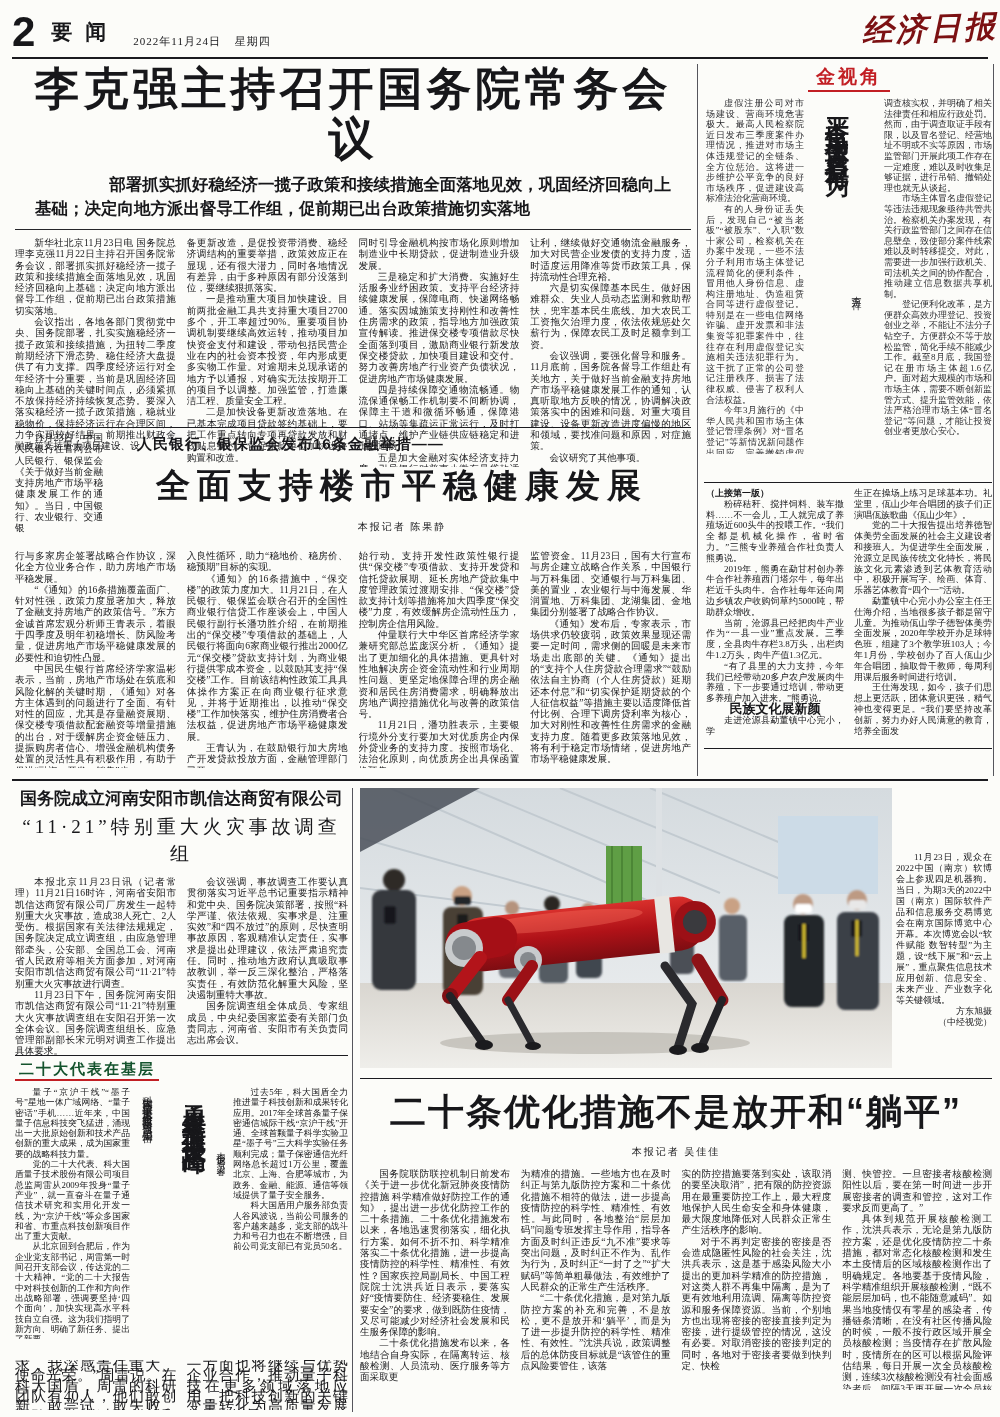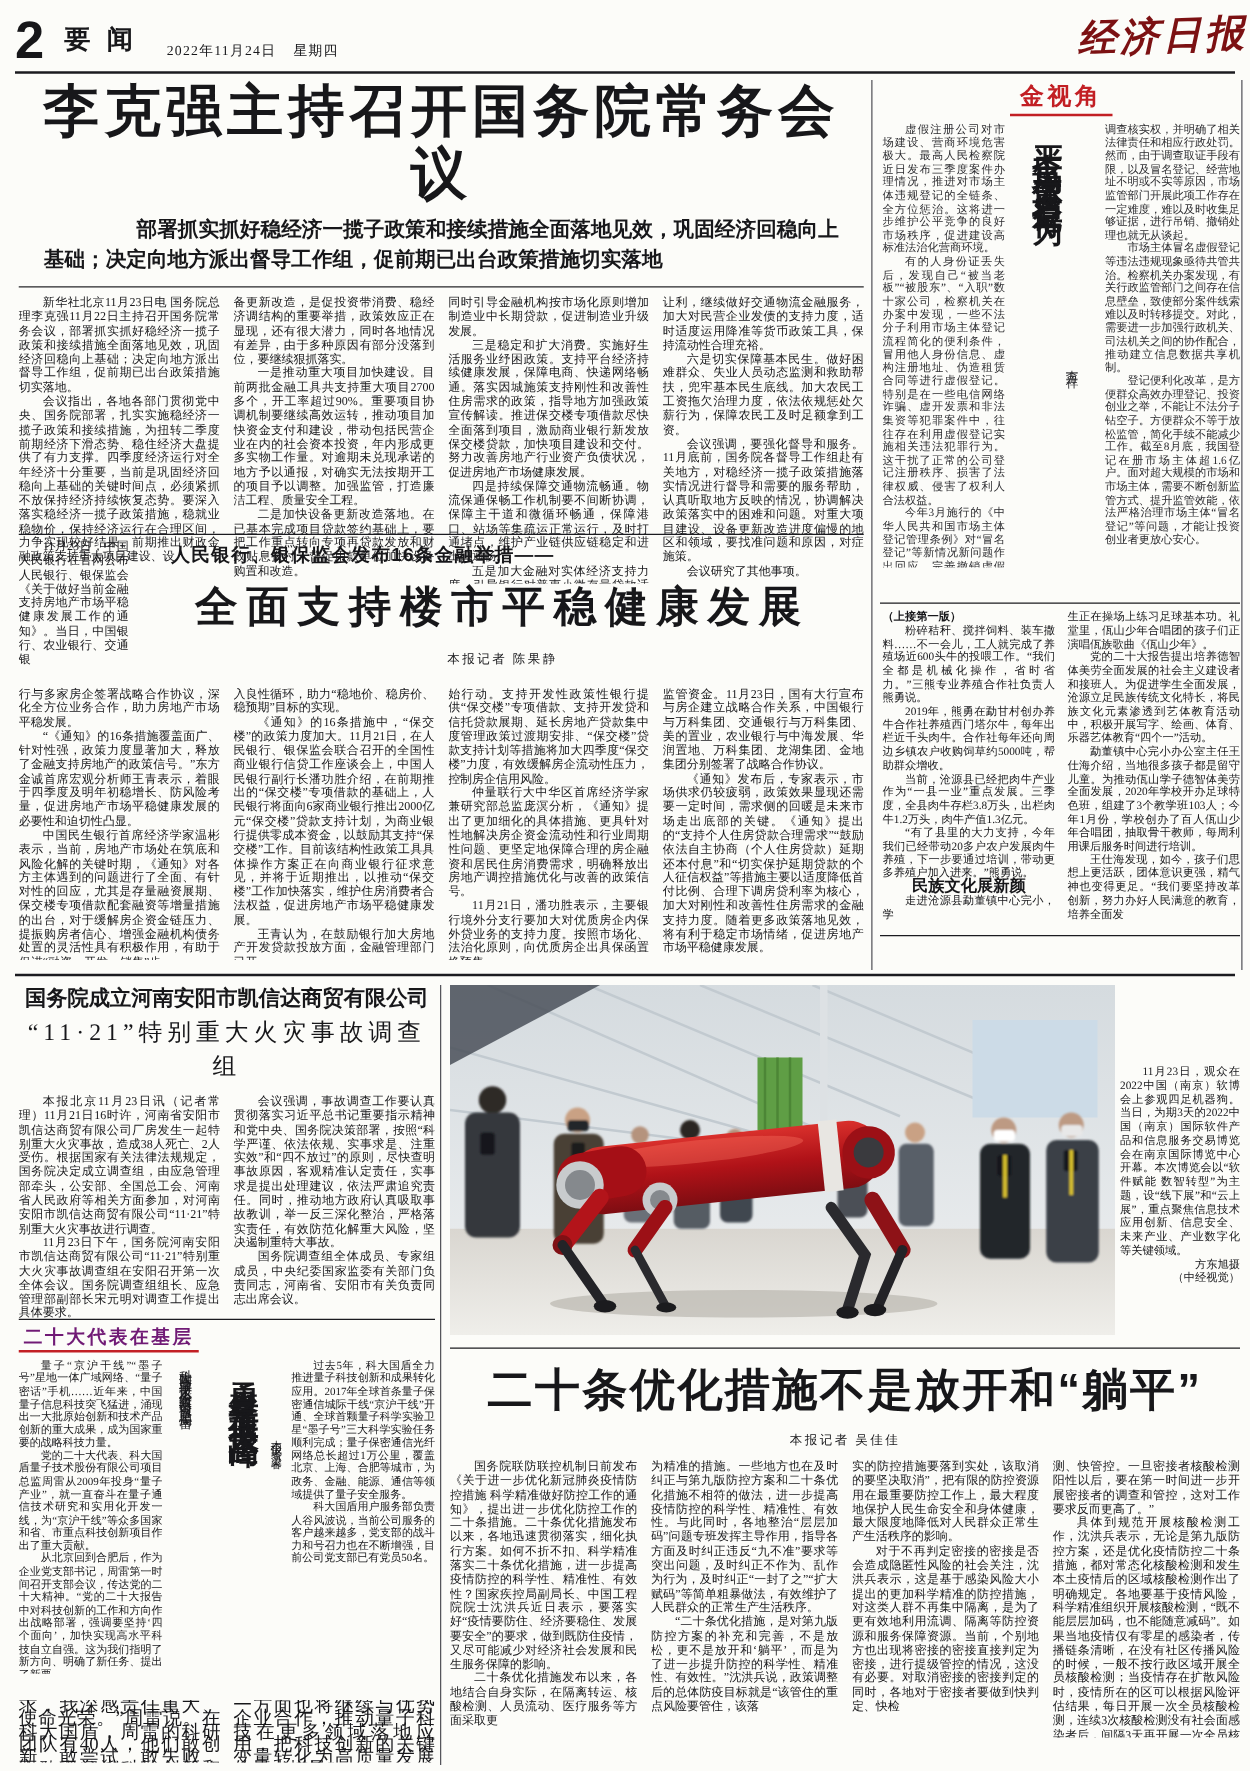--- a/index.html
+++ b/index.html
@@ -66,21 +66,21 @@
   #art-lou .cols{margin-top:8px;height:218px;}
 
   
   #art-fire{left:15px;top:786px;width:333px;height:264px;}
   .h1-fire1{font-size:17px;font-weight:900;text-align:center;margin:0;line-height:25px;}
   .h1-fire2{font-size:19px;font-weight:400;text-align:center;letter-spacing:4px;margin:2px 0 0;line-height:27px;}
   #art-fire .cols{margin-top:9px;height:196px;}
 
   
   #art-qtm{left:15px;top:1060px;width:333px;height:352px;}
-  .qtm-label{color:#701a75;font-weight:900;font-size:15px;border-bottom:2px solid #c21f24;
+  .qtm-label{color:#14532d;font-weight:900;font-size:15px;border-bottom:2px solid #c21f24;
              padding:0 4px 2px;letter-spacing:2px;}
   .qtm-row{display:flex;gap:6px;height:252px;margin-top:8px;}
   .qtm-col{flex:1;font-size:8.8px;line-height:10.3px;text-align:justify;overflow:hidden;}
   .qtm-col p{margin:0;text-indent:2em;}
   .vkicker{writing-mode:vertical-rl;width:16px;font-size:10.5px;letter-spacing:2px;line-height:1;}
   .vhead-qtm{writing-mode:vertical-rl;width:46px;font-size:24px;font-weight:900;letter-spacing:5px;line-height:1;margin:0 2px;}
   .vby{writing-mode:vertical-rl;width:13px;font-size:9px;letter-spacing:2px;padding-top:58px;}
   .qtm-bottom{display:flex;gap:10px;margin-top:5px;height:66px;}
   .qtm-bcol{flex:1;font-size:15px;line-height:10.3px;text-align:justify;overflow:hidden;margin-top:16px;}
   .qtm-bcol p{margin:0;}
@@ -130,21 +130,21 @@
         </div>
       <div class="bcol noindent">
           <p>同时引导金融机构按市场化原则增加制造业中长期贷款，促进制造业升级发展。</p>
           <p>三是稳定和扩大消费。实施好生活服务业纾困政策。支持平台经济持续健康发展，保障电商、快递网络畅通。落实因城施策支持刚性和改善性住房需求的政策，指导地方加强政策宣传解读。推进保交楼专项借款尽快全面落到项目，激励商业银行新发放保交楼贷款，加快项目建设和交付。努力改善房地产行业资产负债状况，促进房地产市场健康发展。</p>
           <p>四是持续保障交通物流畅通。物流保通保畅工作机制要不间断协调，保障主干道和微循环畅通，保障港口、站场等集疏运正常运行，及时打通堵点，维护产业链供应链稳定和进出口通畅。</p>
           <p>五是加大金融对实体经济支持力度。引导银行对普惠小微存量贷款适度</p>
         </div>
       <div class="bcol noindent">
           <p>让利，继续做好交通物流金融服务，加大对民营企业发债的支持力度，适时适度运用降准等货币政策工具，保持流动性合理充裕。</p>
           <p>六是切实保障基本民生。做好困难群众、失业人员动态监测和救助帮扶，兜牢基本民生底线。加大农民工工资拖欠治理力度，依法依规惩处欠薪行为，保障农民工及时足额拿到工资。</p>
-          <p>会议强调，要强化督导和服务。11月底前，国务院各督导工作组赴有关地方，对稳经济一揽子政策措施落实情况进行督导和需要的服务帮助，认真听取地方反映的情况，协调解决政策落实中的困难和问题。对重大项目建设、设备更新改造进度偏慢的地区和领域，要找准问题和原因，对症施策。</p>
+          <p>会议强调，要强化督导和服务。11月底前，国务院各督导工作组赴有关地方，关于做好当前金融支持房地产市场平稳健康发展工作的通知，认真听取地方反映的情况，协调解决政策落实中的困难和问题。对重大项目建设、设备更新改造进度偏慢的地区和领域，要找准问题和原因，对症施策。</p>
           <p>会议研究了其他事项。</p>
         </div>
     </div>
   </div>
   <div class="hline" style="left:15px;top:427px;width:676px;height:1px;"></div>
 
   <div class="vline" style="left:697px;top:64px;height:712px;"></div>
   <div class="vline" style="left:993px;top:64px;height:712px;"></div>
 
   <div class="abs" id="jin">

